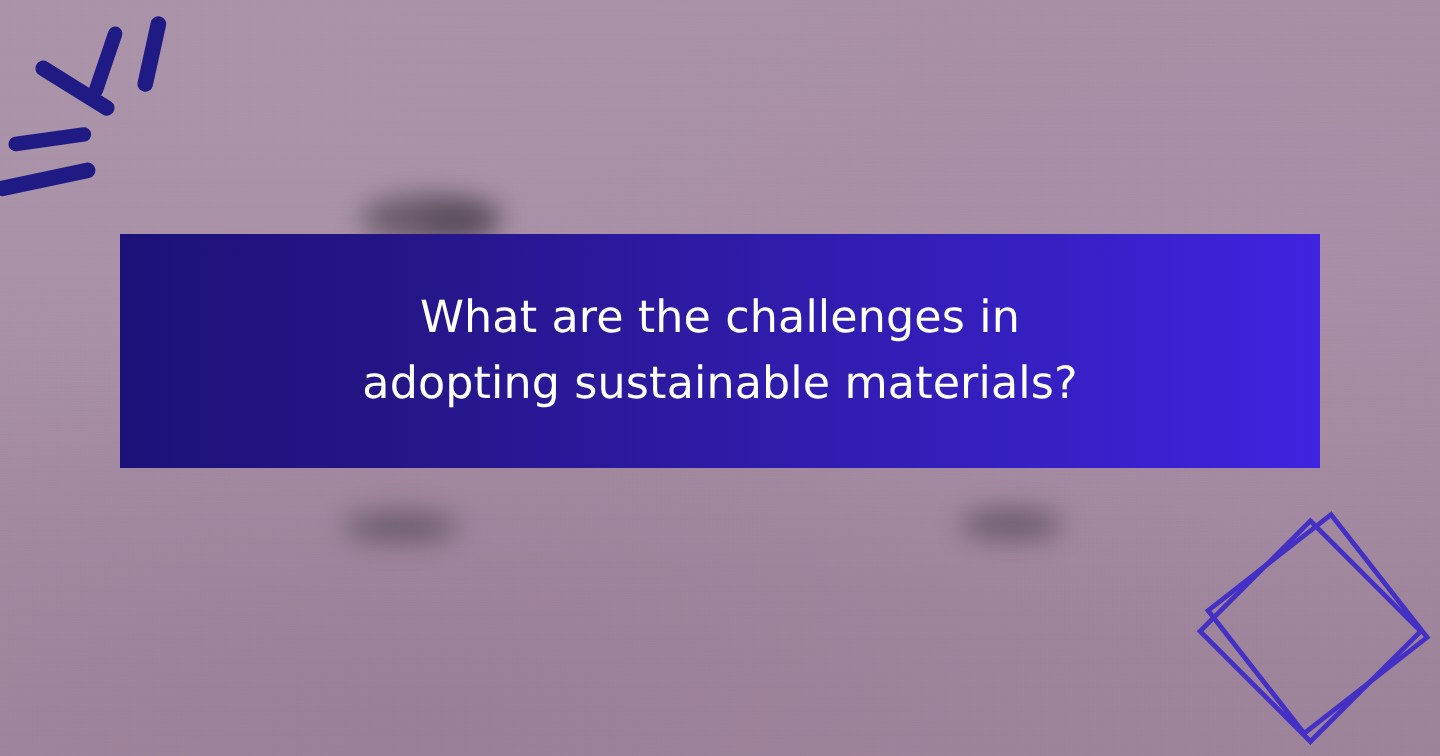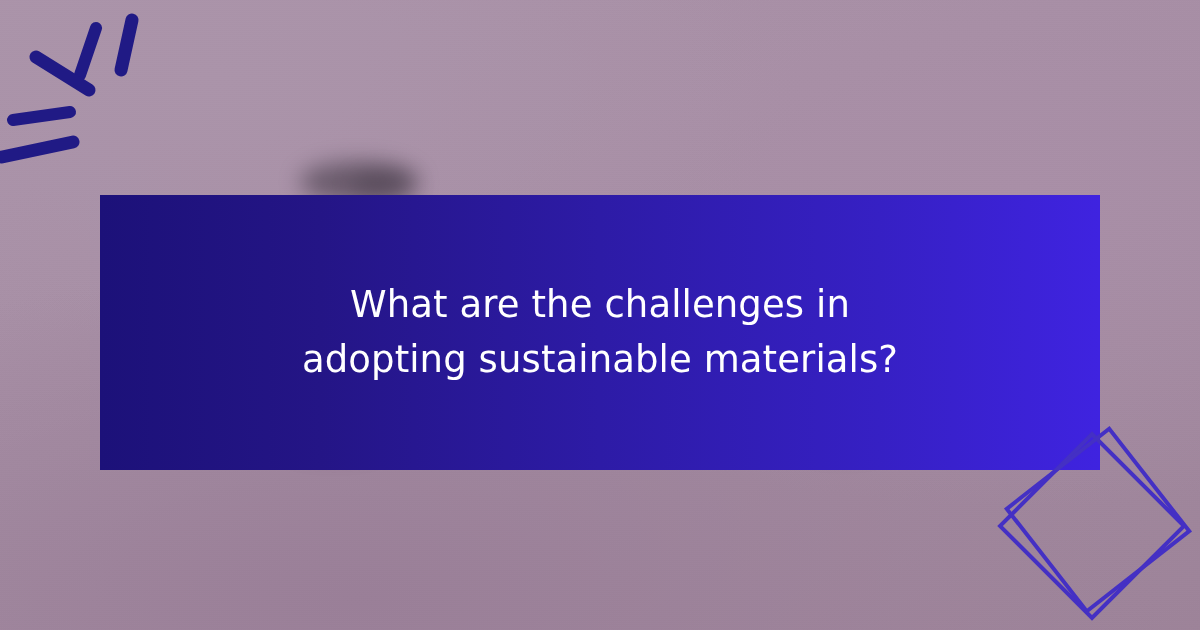--- a/index.html
+++ b/index.html
@@ -50,21 +50,21 @@
 
   
   .burst { position: absolute; left: 0; top: 0; width: 220px; height: 190px; }
 
   
   .banner {
     position: absolute;
     left: 100px;
     top: 195px;
     width: 1000px;
-    height: 275px;
+    height: 195px;
     background: linear-gradient(90deg, #1c1179 0%, #241586 22%, #2d1ba6 50%, #3620c4 78%, #3f23e0 100%);
     display: flex;
     align-items: center;
     justify-content: center;
   }
   .headline {
     margin: 0;
     width: 640px;
     text-align: center;
     color: #ffffff;

